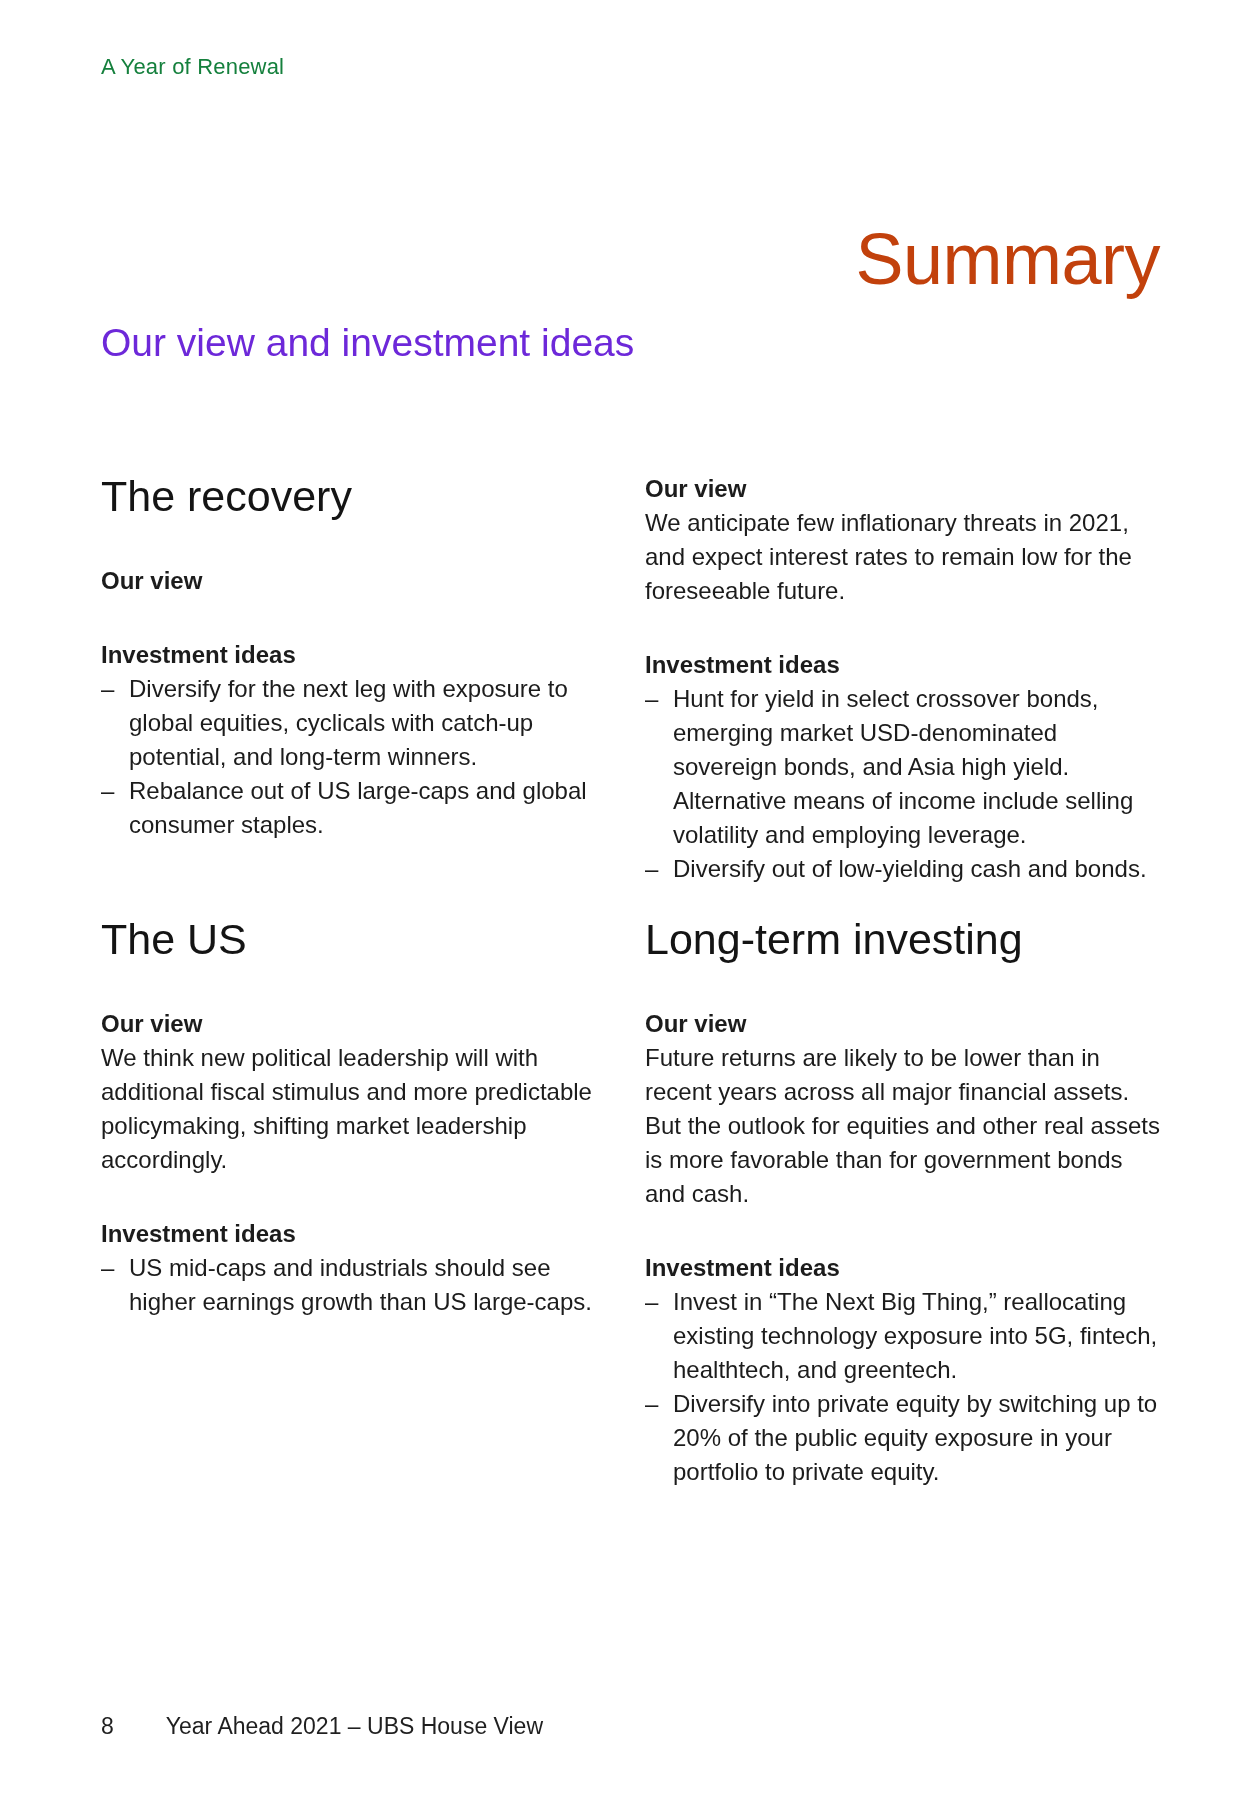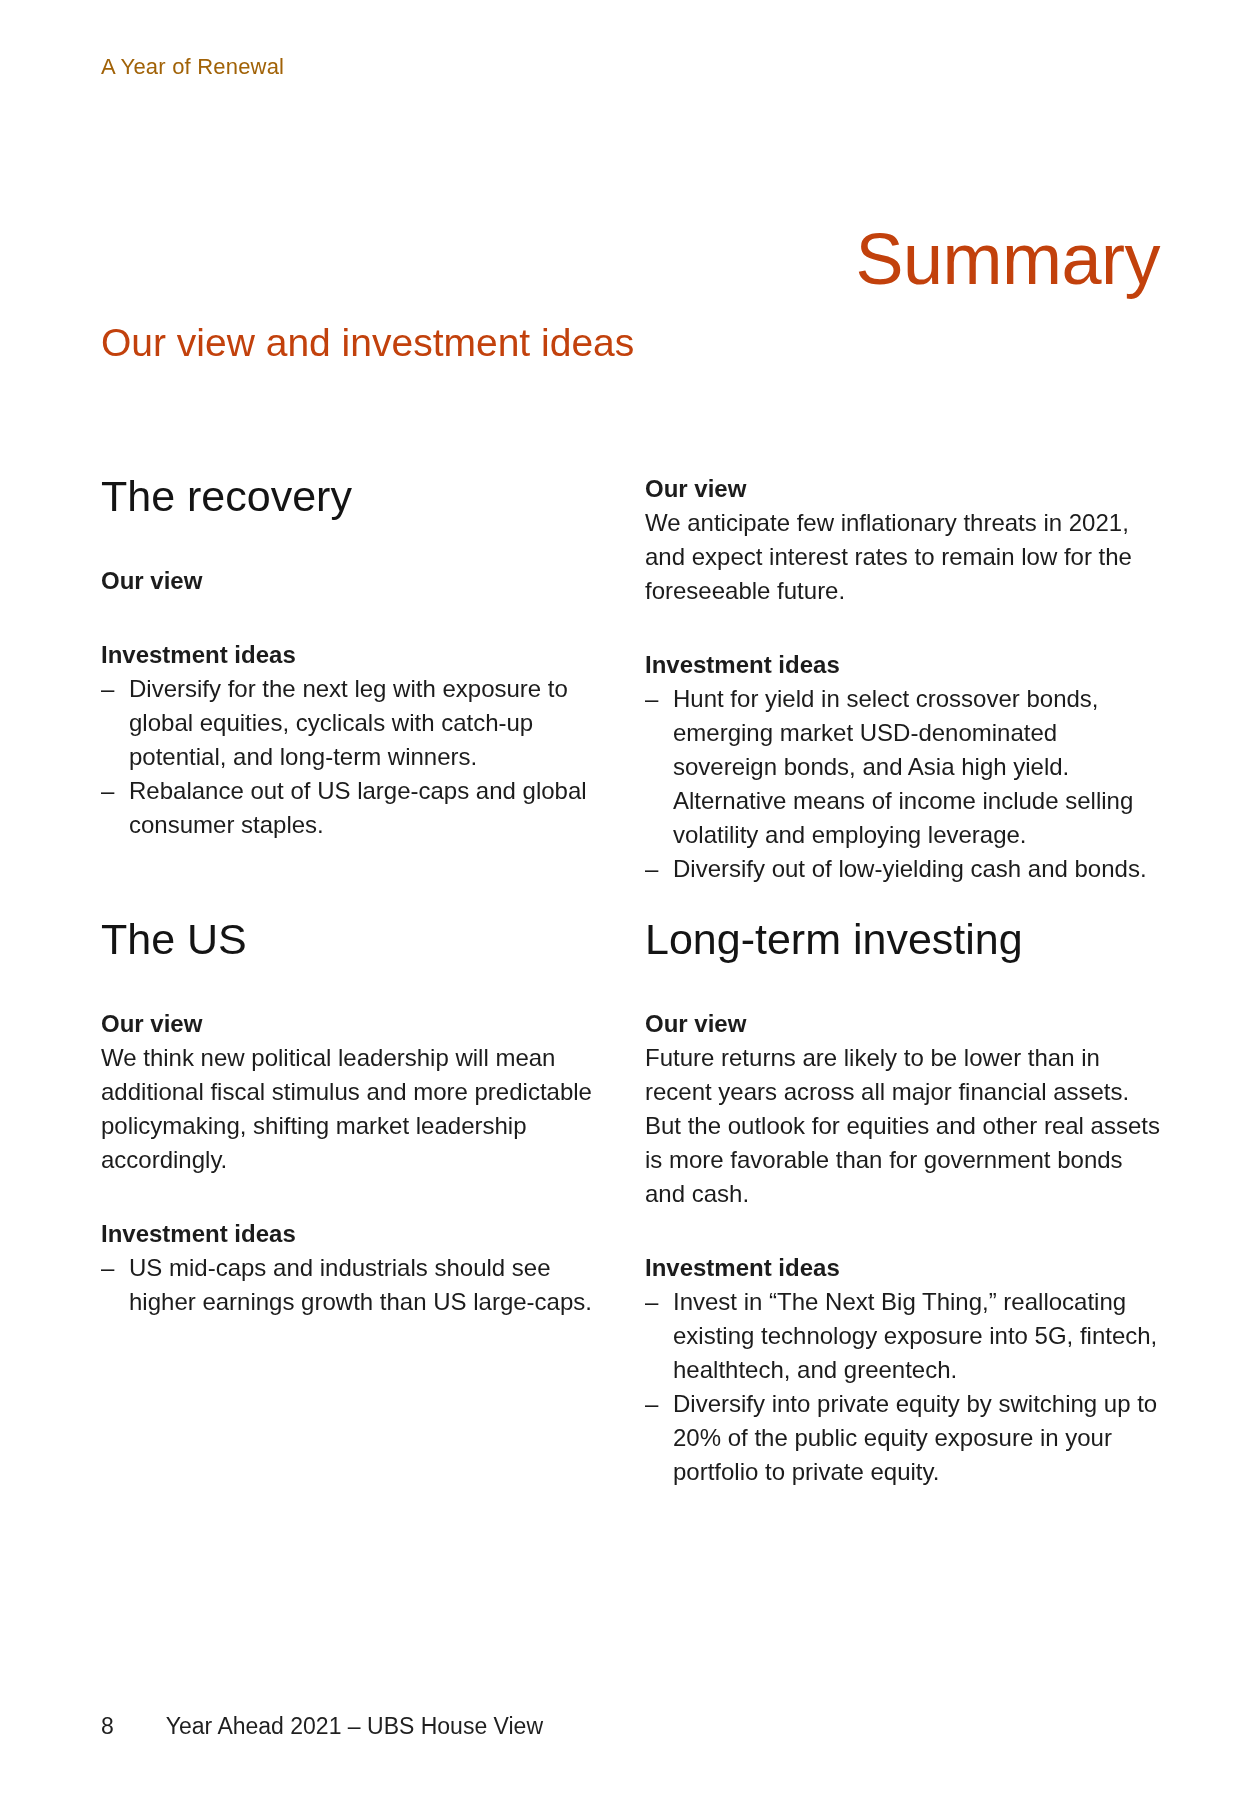--- a/index.html
+++ b/index.html
@@ -11,21 +11,21 @@
     margin: 0 auto;
     background: #ffffff;
     font-family: "Liberation Sans", sans-serif;
     color: #1c1c1c;
     padding: 54px 99px 0 101px;
     overflow: hidden;
   }
   .running-head {
     font-size: 22px;
     line-height: 26px;
-    color: #a16207;
+    color: #15803d;
     letter-spacing: 0.2px;
   }
   .doc-title {
     margin-top: 140px;
     font-size: 72px;
     line-height: 78px;
     font-weight: 300;
     letter-spacing: -0.5px;
     color: #c2410c;
     text-align: right;
@@ -89,21 +89,21 @@
 </style>
 </head>
 <body>
 
 <div class="page">
 
   <div class="running-head">A Year of Renewal</div>
 
   <h1 class="doc-title">Summary</h1>
 
-  <h2 class="doc-subtitle" style="color: #c2410c;">Our view and investment ideas</h2>
+  <h2 class="doc-subtitle" style="color: #6d28d9;">Our view and investment ideas</h2>
 
   <div class="sections-grid">
 
     <section>
       <h3 class="section-heading">The recovery</h3>
       <div class="block-label">Our view</div>
       <div class="block-label ideas-label">Investment ideas</div>
       <ul class="ideas-list">
         <li>Diversify for the next leg with exposure to global equities, cyclicals with catch-up potential, and long-term winners.</li>
         <li>Rebalance out of US large-caps and global consumer staples.</li>
@@ -116,21 +116,21 @@
       <div class="block-label ideas-label">Investment ideas</div>
       <ul class="ideas-list">
         <li>Hunt for yield in select crossover bonds, emerging market USD-denominated sovereign bonds, and Asia high yield. Alternative means of income include selling volatility and employing leverage.</li>
         <li>Diversify out of low-yielding cash and bonds.</li>
       </ul>
     </section>
 
     <section>
       <h3 class="section-heading">The US</h3>
       <div class="block-label">Our view</div>
-      <p class="body-text">We think new political leadership will mean additional fiscal stimulus and more predictable policymaking, shifting market leadership accordingly.</p>
+      <p class="body-text">We think new political leadership will with additional fiscal stimulus and more predictable policymaking, shifting market leadership accordingly.</p>
       <div class="block-label ideas-label">Investment ideas</div>
       <ul class="ideas-list">
         <li>US mid-caps and industrials should see higher earnings growth than US large-caps.</li>
       </ul>
     </section>
 
     <section>
       <h3 class="section-heading">Long-term investing</h3>
       <div class="block-label">Our view</div>
       <p class="body-text">Future returns are likely to be lower than in recent years across all major financial assets. But the outlook for equities and other real assets is more favorable than for government bonds and cash.</p>

